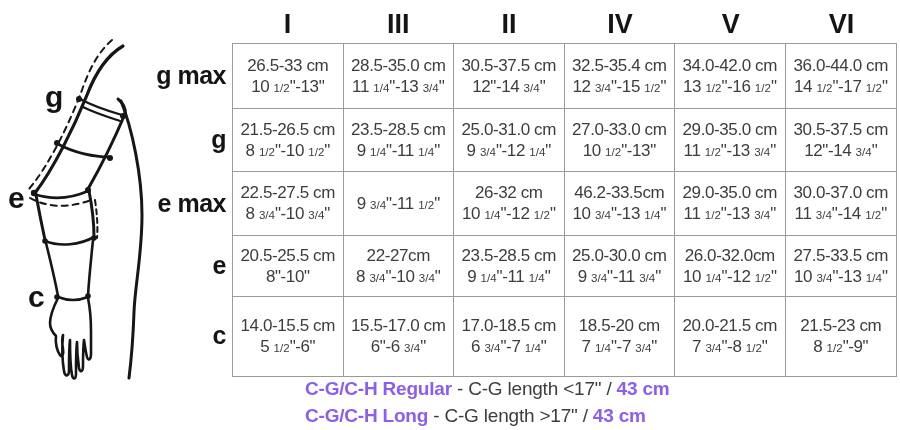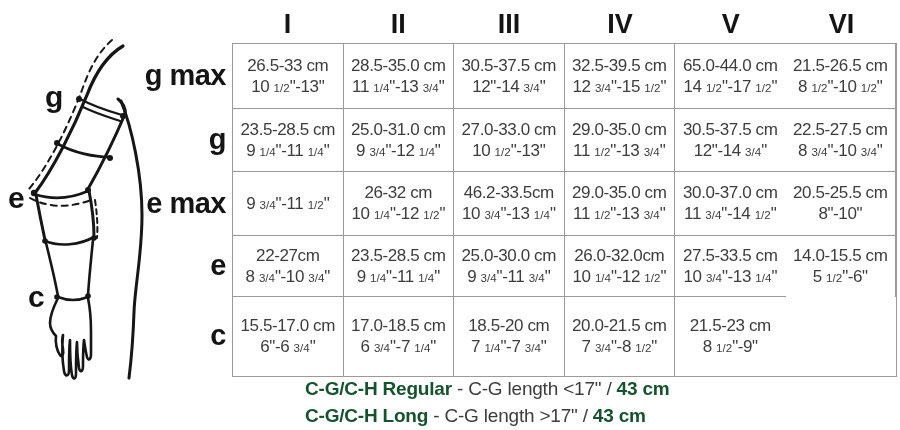--- a/index.html
+++ b/index.html
@@ -10,21 +10,21 @@
   }
 
   
   .arm-svg { position:absolute; left:0; top:0; }
   .svg-letter { font:bold 30px "Liberation Sans", sans-serif; fill:#141414; }
 
   
   .row-labels { position:absolute; left:96px; top:43px; width:130px; }
   .row-label {
     display:flex; align-items:center; justify-content:flex-end;
-    font-weight:bold; font-size:29px; color:#141414; letter-spacing:-0.5px;
+    font-weight:bold; font-size:25px; color:#141414; letter-spacing:-0.5px;
   }
 
   
   .size-table { position:absolute; left:232px; top:5px; width:665px; }
   .thead { display:grid; grid-template-columns:repeat(6,1fr); height:38px; }
   .th {
     display:flex; align-items:center; justify-content:center;
     font-weight:bold; font-size:27px; color:#141414;
   }
   .tbody {
@@ -42,21 +42,21 @@
   .td.last-col { border-right:none; }
   .td.last-row { border-bottom:none; }
   .frac { font-size:0.68em; letter-spacing:0;text-align:center; }
 
   
   .footer {
     position:absolute; left:305px; top:375px;
     font-size:19px; line-height:27px; color:#3d3d3d; letter-spacing:-0.2px;
     white-space:nowrap;
   }
-  .footer b { color:#14532d; }
+  .footer b { color:#8b5cf6; }
 </style>
 </head>
 <body>
 
 <div class="screen">
 
   <svg class="arm-svg" width="230" height="430" viewBox="0 0 230 430">
     <g fill="none" stroke="#161616" stroke-linecap="round" stroke-linejoin="round">
 
       <path d="M112,40 C98,52 89,70 82,90 C70,122 50,164 29,189" stroke-width="2" stroke-dasharray="6 5"></path>
@@ -107,45 +107,49 @@
       <div class="row-label" style="height: 65px;">g max</div>
       <div class="row-label" style="height: 63px;">g</div>
       <div class="row-label" style="height: 64px;">e max</div>
       <div class="row-label" style="height: 61px;">e</div>
       <div class="row-label" style="height: 79px;">c</div>
     </div>
 
   <div class="size-table">
     <div class="thead">
         <div class="th">I</div>
+        <div class="th">III</div>
         <div class="th">II</div>
-        <div class="th">III</div>
         <div class="th">IV</div>
         <div class="th">V</div>
         <div class="th">VI</div>
       </div>
     <div class="tbody">
         <div class="td">
           <div>26.5-33 cm</div>
           <div>10 <span class="frac">1/2</span>"-13"</div>
         </div>
         <div class="td">
           <div>28.5-35.0 cm</div>
           <div>11 <span class="frac">1/4</span>"-13 <span class="frac">3/4</span>"</div>
         </div>
         <div class="td">
           <div>30.5-37.5 cm</div>
           <div>12"-14 <span class="frac">3/4</span>"</div>
         </div>
         <div class="td">
-          <div>32.5-39.5 cm</div>
+          <div>32.5-35.4 cm</div>
           <div>12 <span class="frac">3/4</span>"-15 <span class="frac">1/2</span>"</div>
         </div>
-        <div class="td last-col">
-          <div>65.0-44.0 cm</div>
+        <div class="td">
+          <div>34.0-42.0 cm</div>
+          <div>13 <span class="frac">1/2</span>"-16 <span class="frac">1/2</span>"</div>
+        </div>
+        <div class="td last-col">
+          <div>36.0-44.0 cm</div>
           <div>14 <span class="frac">1/2</span>"-17 <span class="frac">1/2</span>"</div>
         </div>
         <div class="td">
           <div>21.5-26.5 cm</div>
           <div>8 <span class="frac">1/2</span>"-10 <span class="frac">1/2</span>"</div>
         </div>
         <div class="td">
           <div>23.5-28.5 cm</div>
           <div>9 <span class="frac">1/4</span>"-11 <span class="frac">1/4</span>"</div>
         </div>

